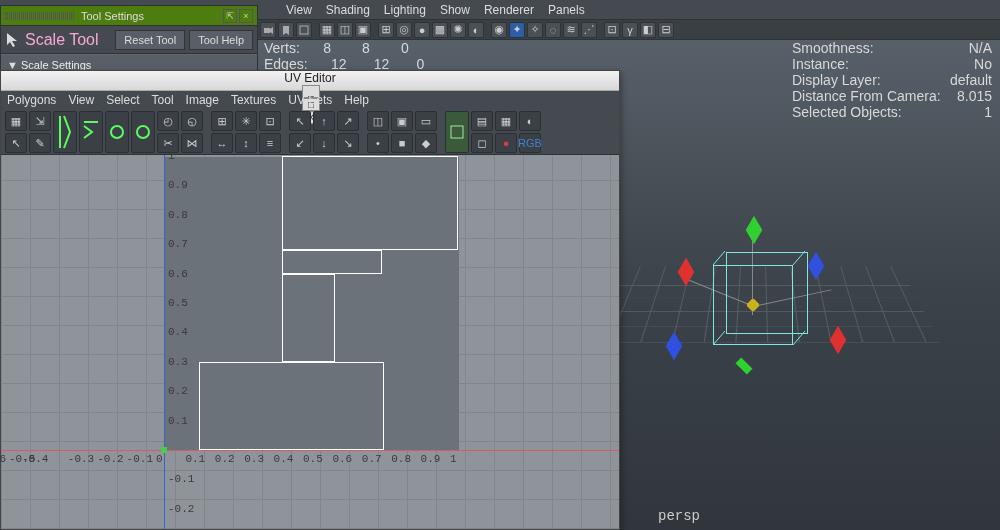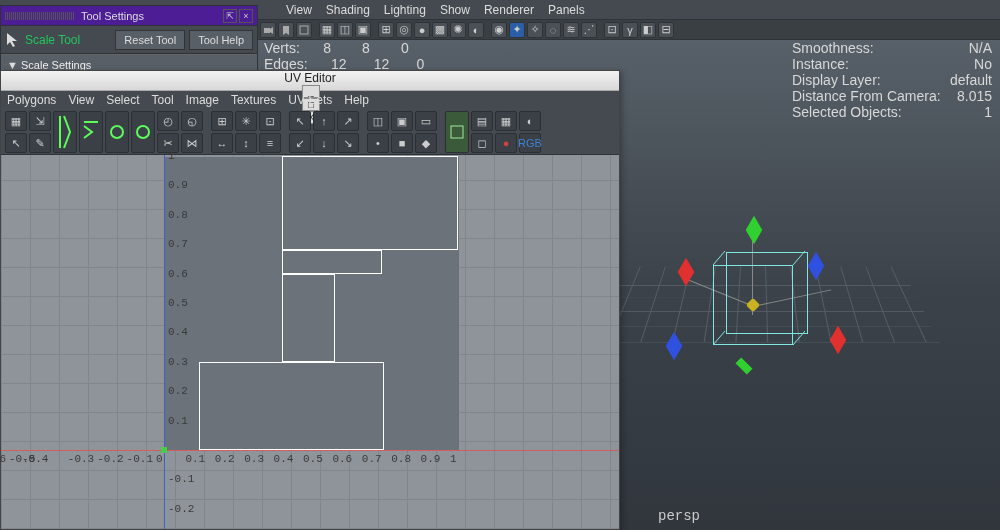--- a/index.html
+++ b/index.html
@@ -4,32 +4,32 @@
 <style>
   * { box-sizing: border-box; margin: 0; padding: 0; font-family: "Segoe UI", Arial, sans-serif; }
   body { width: 1000px; height: 530px; background: #444a50; color: #ccc; overflow: hidden; position: relative; font-size: 11px; }
 
   
   .tool-settings {
     position: absolute; left: 0; top: 5px; width: 258px; background: #444a50;
     border: 1px solid #2e3338;
   }
   .ts-titlebar {
-    display: flex; align-items: center; height: 20px; background: #4c1d95;
+    display: flex; align-items: center; height: 20px; background: #4d7c0f;
     border-bottom: 1px solid #2e3338; padding: 0 4px; font-size: 11px; color: #ddd;
   }
   .ts-titlebar .grip { width: 70px; height: 8px; background: repeating-linear-gradient(90deg,#555 0 1px,transparent 1px 2px); margin-right: 6px; }
   .ts-titlebar .spacer { flex: 1; }
   .ts-ctrl { width: 14px; height: 14px; margin-left: 2px; display: flex; align-items: center; justify-content: center; color: #ccc; border: 1px solid #555; font-size: 9px; }
   .ts-toolrow {
     display: flex; align-items: center; height: 28px; padding: 0 4px;
     background: #444a50; border-bottom: 1px solid #2e3338;
   }
   .arrow-cursor { width: 16px; height: 16px; margin-right: 4px; }
-  .ts-toolname { flex: 1; color: #22c55e; font-size: 12px; }
+  .ts-toolname { flex: 1; color: #f9a8d4; font-size: 16px; }
   .ts-btn {
     background: #595f66; border: 1px solid #333; color: #ddd;
     padding: 3px 8px; margin-left: 4px; font-size: 11px; cursor: pointer;
   }
   .ts-section {
     display: flex; align-items: center; height: 20px; background: #595f66;
     padding: 0 6px; font-size: 11px; color: #eee; border-top: 1px solid #666;
   }
   .ts-section .tri { width: 8px; margin-right: 6px; color: #ddd; }
 

